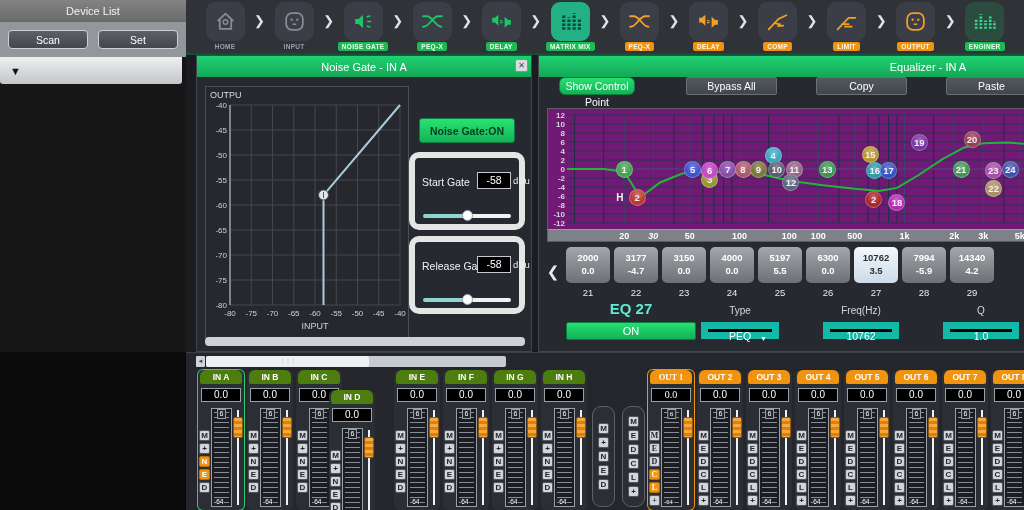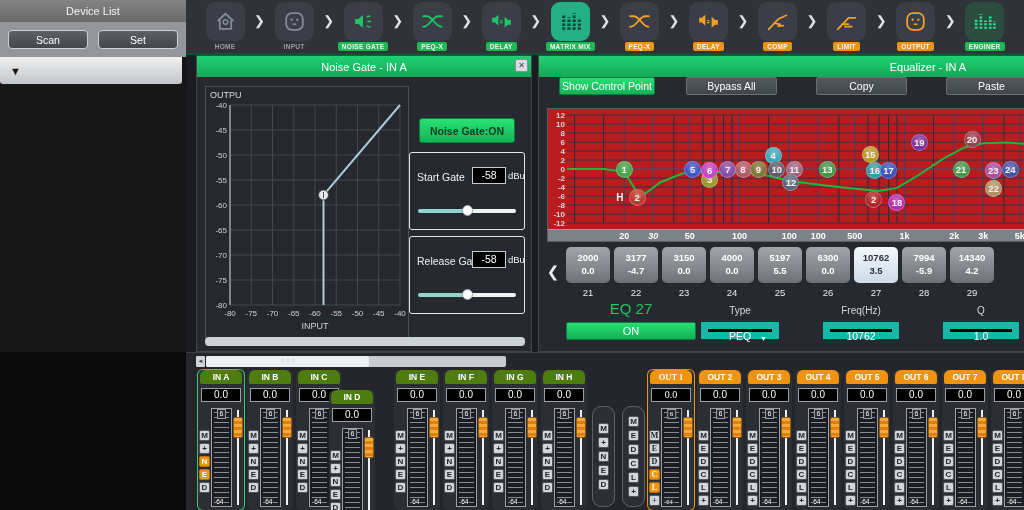--- a/index.html
+++ b/index.html
@@ -32,48 +32,48 @@
 .green-line { position:absolute; left:186px; top:53px; width:838px; height:2px; background:#0c5233; }
 
 .window { position:absolute; background:#26292f; border:1px solid #41454d; }
 .titlebar { height:21px; background:linear-gradient(#20d173,#14a757); display:flex; align-items:center; justify-content:center; position:relative; }
 .titlebar .title { color:#fff; font-size:11px; }
 .close-btn { position:absolute; right:3px; top:3px; width:13px; height:13px; background:#d9dde2; border:1px solid #8b9097; border-radius:2px; color:#41454d; font-size:8px; line-height:11px; text-align:center; }
 
 .ng-window { left:196px; top:55px; width:336px; height:297px; }
 .ng-graph { position:absolute; left:8px; top:30px; width:204px; height:252px; background:#26282d; border:1px solid #4b4f57; }
 .ng-power { position:absolute; left:222px; top:62px; width:96px; height:25px; background:linear-gradient(#29e273,#13b457); border:1px solid #0f7d40; border-radius:3px; color:#0a3b20; font-weight:bold; font-size:10.5px; font-family:inherit; }
-.ng-group { position:absolute; left:212px; width:116px; height:78px; border:1px solid #e5e5e5; border-radius:3px; }
+.ng-group { position:absolute; left:212px; width:116px; height:78px; border:6px solid #e5e5e5; border-radius:10px; }
 .ng-label { position:absolute; left:7px; top:18px; color:#eef1f4; font-size:10.5px; white-space:nowrap; }
 .ng-valbox { position:absolute; left:62px; top:14px; width:34px; height:17px; background:#000; border:1px solid #c6cad0; color:#fff; font-size:10.5px; text-align:center; line-height:15px; }
 .ng-unit { position:absolute; left:98px; top:17px; color:#eef1f4; font-size:9.5px; }
 .ng-slider { position:absolute; left:8px; right:8px; top:52px; height:12px; }
 .ng-track { position:absolute; left:0; right:0; top:4px; height:4px; border-radius:2px; }
 .ng-thumb { position:absolute; top:0; width:11px; height:11px; border-radius:50%; background:#fdfdfd; border:1px solid #9aa0a8; }
 .ng-scroll { position:absolute; left:8px; top:281px; width:320px; height:9px; background:#cdd2d9; border-radius:4px; }
 
 .eq-window { left:538px; top:55px; width:780px; height:297px; }
 .eq-btn { position:absolute; top:21px; height:18px; border-radius:2px; font-size:10.5px; font-family:inherit; color:#fff; text-align:center; line-height:16px; }
 .eq-btn.dark { background:linear-gradient(#54585f,#41454c); border:1px solid #6a6f77; }
 .eq-btn.greenb { background:linear-gradient(#27df72,#12b156); border:1px solid #0f7d40; }
-#eq-graphbox { position:absolute; left:8px; top:52px; width:478px; height:121px; background:#b91c1c; border:1px solid #5a5e66; border-bottom:none; }
+#eq-graphbox { position:absolute; left:8px; top:52px; width:478px; height:121px; background:#701a75; border:1px solid #5a5e66; border-bottom:none; }
 #eq-svg { position:absolute; left:0; top:0; }
 .eq-ylab { position:absolute; color:#d4d8de; font-size:8px; font-weight:bold; width:16px; text-align:right; }
 .eq-pt { position:absolute; width:17px; height:17px; border-radius:50%; color:#fff; font-size:9.5px; font-weight:bold; text-align:center; line-height:16px; opacity:.92; border:1px solid rgba(255,255,255,.28); }
 .eq-h { position:absolute; color:#f0f2f5; font-size:10px; font-weight:bold; }
 #eq-xbar { position:absolute; left:8px; top:173px; width:478px; height:13px; background:#7d8188; border:1px solid #5a5e66; border-top-color:#9a9ea5; }
 .eq-xlab { position:absolute; top:1px; width:26px; text-align:center; color:#fff; font-size:9px; font-weight:bold; }
 #eq-prev { position:absolute; left:6px; top:195px; width:16px; height:42px; color:#e8ebef; font-size:15px; line-height:42px; text-align:center; }
 #bands { position:absolute; left:27px; top:191px; display:flex; gap:4px; }
 .bcell { width:44px; height:36px; border-radius:5px; background:linear-gradient(#a3a6ab,#6d7075); color:#fff; text-align:center; padding-top:4px; }
 .bfreq,.bgain { font-size:9.5px; font-weight:bold; line-height:13px; }
 .bsel { background:linear-gradient(#f3f8fc,#ccdbe8); color:#2b2e33; }
 #bandnums { position:absolute; left:27px; top:231px; display:flex; gap:4px; }
 .bnum { width:44px; text-align:center; color:#e8ebef; font-size:9.5px; }
-.eq-name { position:absolute; left:27px; top:244px; width:130px; text-align:center; color:#22c55e; font-size:15px; font-weight:normal; }
+.eq-name { position:absolute; left:27px; top:244px; width:130px; text-align:center; color:#5eead4; font-size:15px; font-weight:bold; }
 .eq-on { position:absolute; left:27px; top:266px; width:130px; height:18px; background:linear-gradient(#27df72,#12b156); border:1px solid #0f7d40; border-radius:2px; color:#fff; font-size:11px; font-family:inherit; }
 .eq-flab { position:absolute; top:249px; color:#d4d8de; font-size:10px; text-align:center; }
 .eq-fbox { position:absolute; top:266px; height:17px; background:#000; border:7px solid #14b8a6; color:#fff; font-size:10.5px; text-align:center; line-height:15px; }
 .sel-arrow { position:absolute; right:5px; top:2px; font-size:7px; color:#fff; }
 
 .mixer { position:absolute; left:186px; top:352px; width:838px; height:158px; background:#24262b; border-top:1px solid #3c3f46; }
 .mx-arrow { position:absolute; left:10px; top:3px; width:9px; height:11px; background:#cfd4da; color:#42464d; font-size:6px; line-height:11px; text-align:center; border-radius:1px; }
 .mx-track { position:absolute; left:20px; top:3px; width:300px; height:11px; background:#c6cbd2; border-radius:2px; }
 .mx-thumb { position:absolute; left:0; top:0; width:163px; height:11px; background:#eef1f4; border-radius:2px; color:#8a8f96; font-size:6px; line-height:11px; text-align:center; letter-spacing:-1px; }
 #strips { position:absolute; left:0; top:17px; width:100%; height:141px; }
@@ -327,21 +327,21 @@
           </div>
         </div>
       </div>
     <div class="ng-scroll"></div>
   </div>
 
   <div class="window eq-window">
     <div class="titlebar">
       <span class="title">Equalizer - IN A</span>
     </div>
-    <button class="eq-btn greenb" style="left:20px;width:96px;">Show Control Point</button>
+    <button class="eq-btn greenb" style="left:20px;width:76px;border-radius:6px;">Show Control Point</button>
     <button class="eq-btn dark" style="left:147px;width:91px;">Bypass All</button>
     <button class="eq-btn dark" style="left:277px;width:91px;">Copy</button>
     <button class="eq-btn dark" style="left:407px;width:91px;">Paste</button>
     <div id="eq-graphbox">
       <div id="eq-svg"><svg width="478" height="121">
             <line x1="26.549069078723885" y1="6" x2="26.549069078723885" y2="114" stroke="#232c45"></line>
             <line x1="55.60059840173377" y1="6" x2="55.60059840173377" y2="114" stroke="#232c45"></line>
             <line x1="125.8769038961504" y1="6" x2="125.8769038961504" y2="114" stroke="#232c45"></line>
             <line x1="154.92843321916024" y1="6" x2="154.92843321916024" y2="114" stroke="#232c45"></line>
             <line x1="165.97331206473737" y1="6" x2="165.97331206473737" y2="114" stroke="#232c45"></line>

